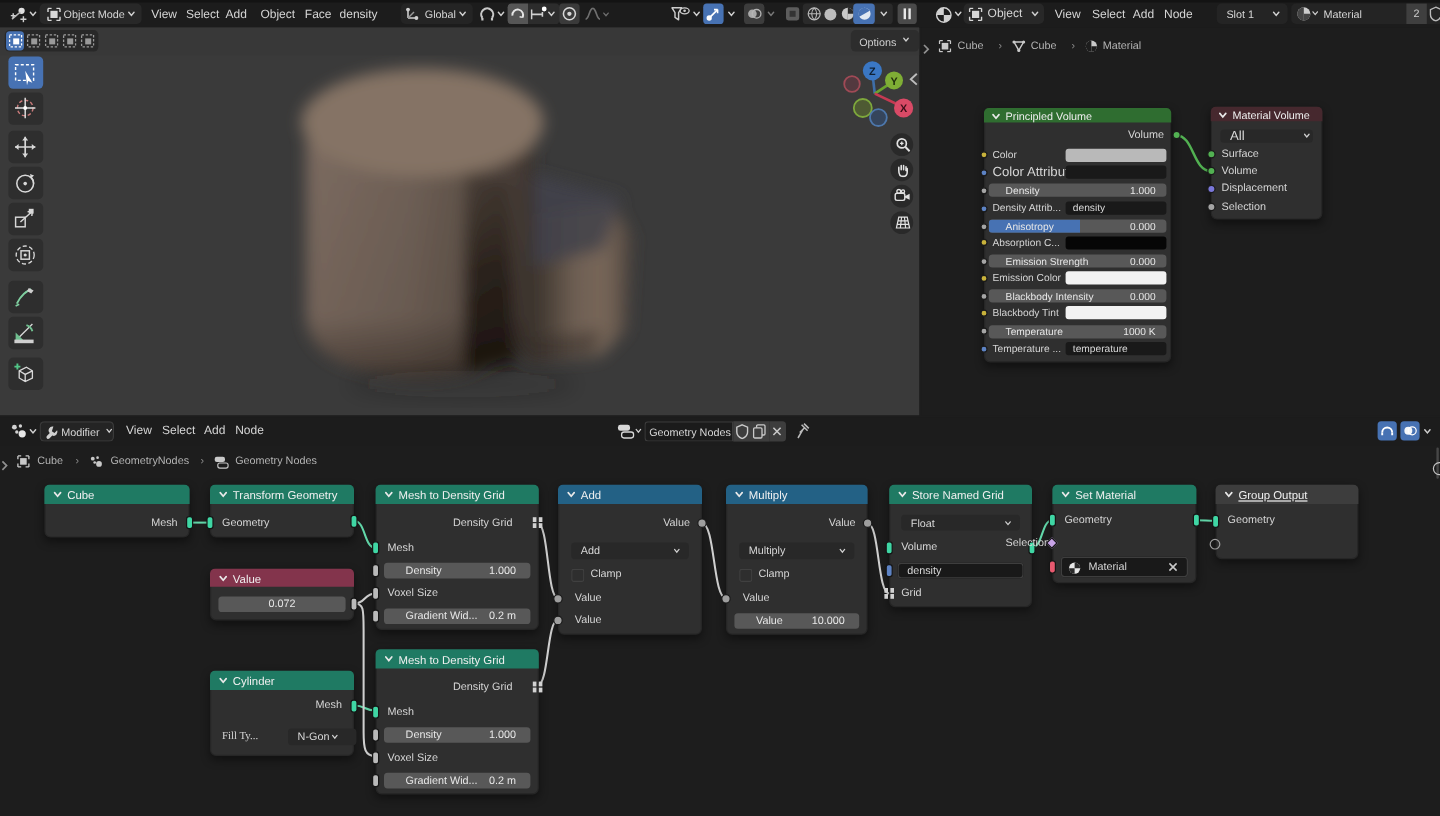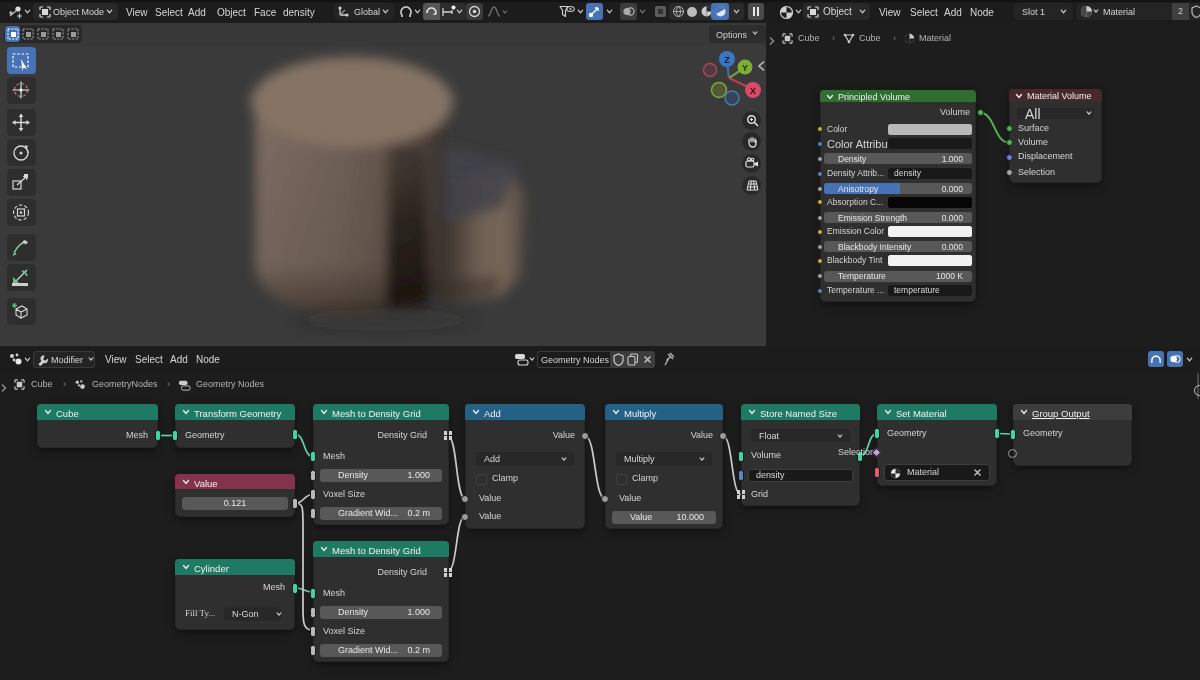--- a/index.html
+++ b/index.html
@@ -451,21 +451,21 @@
 <div class="sockc" style="left:817px;top:257.8px;width:6px;height:6px;background:#c8b23b;"></div>
 <div class="sockc" style="left:817px;top:273px;width:6px;height:6px;background:#a5a5a5;"></div>
 <div class="sockc" style="left:817px;top:287.9px;width:6px;height:6px;background:#5d83c4;"></div>
 <div class="node" style="left:1009px;top:89px;width:93px;height:94px;"></div>
 <div class="abs" style="left:1009px;top:89px;width:93px;height:12px;background:#46282e;border-radius:4px 4px 0 0;"></div>
 <svg class="abs" style="left:1015px;top:91.5px" width="8" height="8" viewBox="0 0 8 8">
       <path d="M1.5 2.5 L4 5.5 L6.5 2.5" stroke="#e8e8e8" stroke-width="1.4" fill="none" stroke-linecap="round"></path>
     </svg>
 <div class="nrow" style="left:1027px;top:91px;color:#eee;">Material Volume</div>
 <div class="dd" style="left:1017px;top:108px;width:77px;height:11px;">
-      <span class="lb" style="font-size:14px;">All</span>
+      <span class="lb" style="font-size:11px;">All</span>
     </div>
 <svg class="abs" style="left:1086px;top:110px" width="6" height="6" viewBox="0 0 8 8">
       <path d="M1.5 2.5 L4 5.5 L6.5 2.5" stroke="#cfcfcf" stroke-width="1.4" fill="none" stroke-linecap="round"></path>
     </svg>
 <div class="nrow" style="left:1018px;top:122.5px;">Surface</div>
 <div class="sockc" style="left:1005.5px;top:125.0px;width:7.0px;height:7.0px;background:#52b152;"></div>
 <div class="nrow" style="left:1018px;top:136.5px;">Volume</div>
 <div class="sockc" style="left:1005.5px;top:139.0px;width:7.0px;height:7.0px;background:#52b152;"></div>
 <div class="nrow" style="left:1018px;top:151px;">Displacement</div>
 <div class="sockc" style="left:1005.5px;top:153.5px;width:7.0px;height:7.0px;background:#7a77d9;"></div>
@@ -582,32 +582,32 @@
 <div class="nrow" style="left:194px;top:407.5px;color:#f0f0f0;font-size:9.5px;">Transform Geometry</div>
 <div class="nrow" style="left:185px;top:429.5px;">Geometry</div>
 <div class="sock" style="left:172px;top:430.0px;background:#3fd6a4;"></div>
 <div class="sock" style="left:292px;top:428.5px;background:#3fd6a4;"></div>
 <div class="node" style="left:175px;top:474px;width:120px;height:43px;"></div>
 <div class="abs" style="left:175px;top:474px;width:120px;height:15px;background:#83344c;border-radius:4px 4px 0 0;"></div>
 <svg class="abs" style="left:182px;top:478px" width="8" height="8" viewBox="0 0 8 8">
       <path d="M1.5 2.5 L4 5.5 L6.5 2.5" stroke="#e8e8e8" stroke-width="1.4" fill="none" stroke-linecap="round"></path>
     </svg>
 <div class="nrow" style="left:194px;top:477.5px;color:#f0f0f0;font-size:9.5px;">Value</div>
-<div class="slider" style="left:182px;top:496.5px;width:106px;height:13px;text-align:center;line-height:13px;">0.121</div>
+<div class="slider" style="left:182px;top:496.5px;width:106px;height:13px;text-align:center;line-height:13px;">0.072</div>
 <div class="sock" style="left:292px;top:497.5px;background:#b9b9b9;"></div>
 <div class="node" style="left:175px;top:559px;width:120px;height:71px;"></div>
 <div class="abs" style="left:175px;top:559px;width:120px;height:16px;background:#1f7a63;border-radius:4px 4px 0 0;"></div>
 <svg class="abs" style="left:182px;top:563px" width="8" height="8" viewBox="0 0 8 8">
       <path d="M1.5 2.5 L4 5.5 L6.5 2.5" stroke="#e8e8e8" stroke-width="1.4" fill="none" stroke-linecap="round"></path>
     </svg>
 <div class="nrow" style="left:194px;top:562.5px;color:#f0f0f0;font-size:9.5px;">Cylinder</div>
 <div class="nrow" style="left:175px;top:582px;width:110px;text-align:right;">Mesh</div>
 <div class="sock" style="left:292px;top:582.5px;background:#3fd6a4;"></div>
 <div class="nrow" style="left:185px;top:608px;font-family:Liberation Serif, serif;">Fill Ty...</div>
-<div class="dd" style="left:224px;top:607px;width:57px;height:14px;text-decoration:underline;">
+<div class="dd" style="left:240px;top:607px;width:57px;height:14px;text-decoration:underline;">
       <span class="lb">N-Gon</span>
     </div>
 <svg class="abs" style="left:276px;top:611px" width="6" height="6" viewBox="0 0 8 8">
       <path d="M1.5 2.5 L4 5.5 L6.5 2.5" stroke="#cfcfcf" stroke-width="1.4" fill="none" stroke-linecap="round"></path>
     </svg>
 <div class="node" style="left:313px;top:404px;width:136px;height:121px;"></div>
 <div class="abs" style="left:313px;top:404px;width:136px;height:16px;background:#1f7a63;border-radius:4px 4px 0 0;"></div>
 <svg class="abs" style="left:320px;top:408px" width="8" height="8" viewBox="0 0 8 8">
       <path d="M1.5 2.5 L4 5.5 L6.5 2.5" stroke="#e8e8e8" stroke-width="1.4" fill="none" stroke-linecap="round"></path>
     </svg>
@@ -700,21 +700,21 @@
 <div class="sockc" style="left:601px;top:494.6px;width:8px;height:8px;background:#9e9e9e;"></div>
 <div class="slider" style="left:612px;top:510.5px;width:104px;height:13px;">
       <span class="lb" style="left:18px;">Value</span>
       <span class="vl" style="right:12px;">10.000</span>
     </div>
 <div class="node" style="left:741px;top:404px;width:119px;height:102px;"></div>
 <div class="abs" style="left:741px;top:404px;width:119px;height:16px;background:#1f7a63;border-radius:4px 4px 0 0;"></div>
 <svg class="abs" style="left:748px;top:408px" width="8" height="8" viewBox="0 0 8 8">
       <path d="M1.5 2.5 L4 5.5 L6.5 2.5" stroke="#e8e8e8" stroke-width="1.4" fill="none" stroke-linecap="round"></path>
     </svg>
-<div class="nrow" style="left:760px;top:407.5px;color:#f0f0f0;font-size:9.5px;">Store Named Size</div>
+<div class="nrow" style="left:760px;top:407.5px;color:#f0f0f0;font-size:9.5px;">Store Named Grid</div>
 <div class="dd" style="left:751px;top:429.1px;width:99px;height:13px;">
       <span class="lb">Float</span>
     </div>
 <svg class="abs" style="left:837px;top:432.6px" width="6" height="6" viewBox="0 0 8 8">
       <path d="M1.5 2.5 L4 5.5 L6.5 2.5" stroke="#cfcfcf" stroke-width="1.4" fill="none" stroke-linecap="round"></path>
     </svg>
 <div class="nrow" style="left:751px;top:450px;">Volume</div>
 <div class="sock" style="left:738px;top:450.5px;background:#3fd6a4;"></div>
 <div class="sock" style="left:857px;top:450.5px;background:#3fd6a4;"></div>
 <div class="tfield" style="left:748px;top:468.7px;width:105px;height:13px;">

